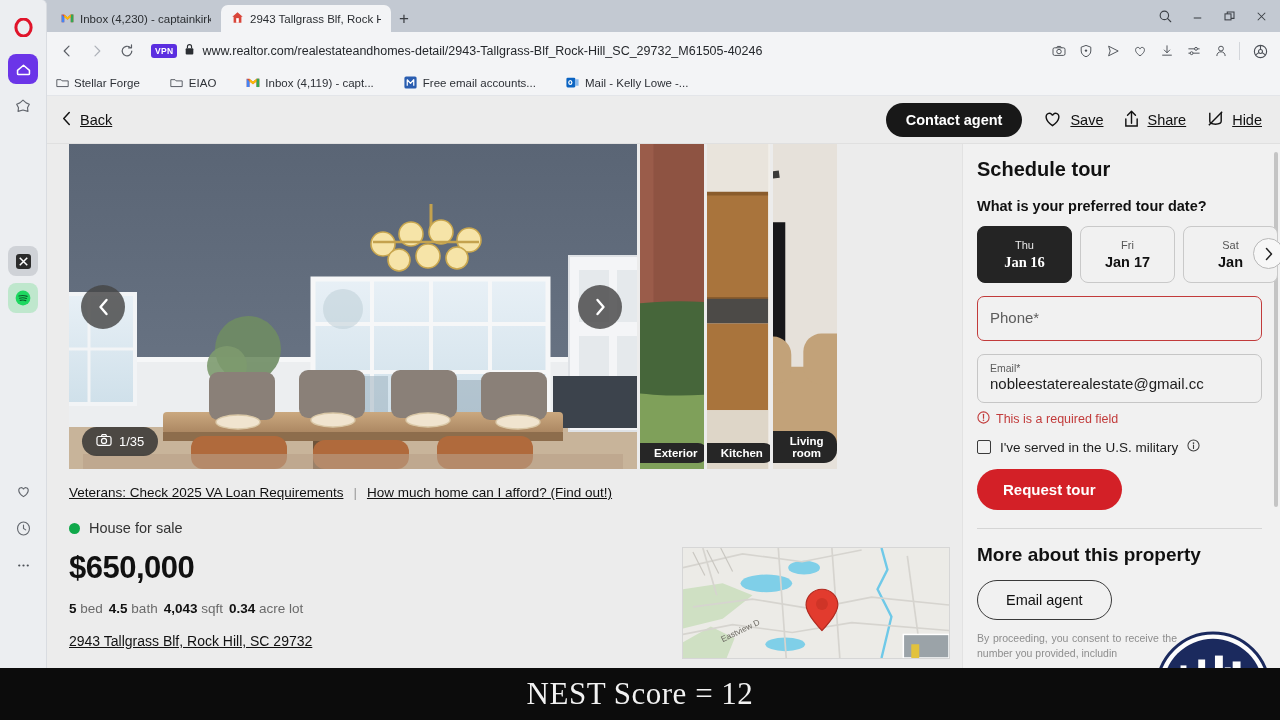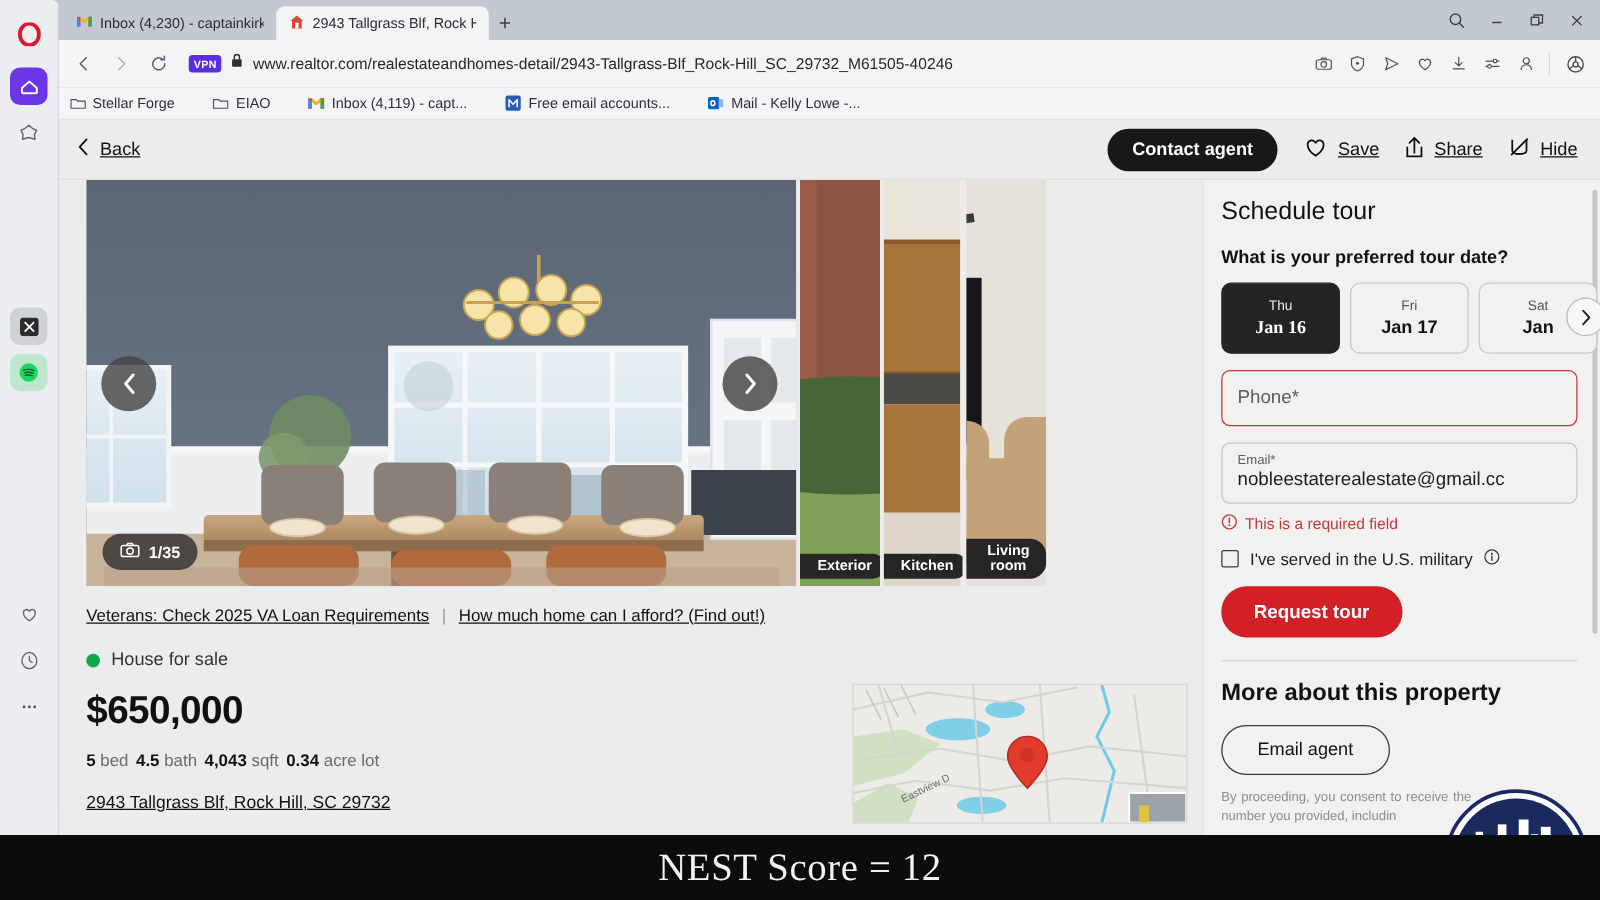--- a/index.html
+++ b/index.html
@@ -66,21 +66,21 @@
   .contact-agent {
     background: #181818; color: #fff; border-radius: 20px; padding: 9px 20px;
     font-size: 14.5px; font-weight: bold; border: none;
   }
   .hdr-act { display: flex; align-items: center; gap: 7px; font-size: 14.5px; color: #111; }
   .hdr-act .lbl { text-decoration: underline; }
 
   .body2 { display: flex; height: 556px; }
   .left { width: 915px; position: relative; }
   .gallery { display: flex; height: 325px; padding: 0 0 0 22px; }
-  .hero { position: relative; width: 568px; height: 325px; overflow: hidden; font-weight: bold; }
+  .hero { position: relative; width: 568px; height: 325px; overflow: hidden; }
   .thumbs { width: 197px; height: 325px; display: flex; flex-direction: row; gap: 3px; margin-left: 3px; text-align: center; }
   .thumb { position: relative; flex: 1; overflow: hidden; }
   .thumb-lbl {
     position: absolute; left: 0; bottom: 6px; background: #262626; color: #fff;
     font-size: 11.5px; font-weight: bold; padding: 4px 11px 4px 14px; border-radius: 0 13px 13px 0;
   }
   .arrow {
     position: absolute; top: 50%; transform: translateY(-50%); width: 44px; height: 44px;
     border-radius: 50%; background: rgba(70,70,70,.82); display: flex; align-items: center; justify-content: center;
     color: #fff;
@@ -100,21 +100,21 @@
   .dot { width: 11px; height: 11px; border-radius: 50%; background: #0fa84a; }
   .price { font-size: 31px; font-weight: bold; color: #111; letter-spacing: -.5px; margin-top: 14px; }
   .facts { margin-top: 15px; font-size: 13.5px; color: #6a6a6a; display: flex; gap: 6px; flex-wrap: wrap; }
   .facts b { color: #111; }
   .addr { margin-top: 17px; font-size: 14px; color: #111; text-decoration: underline; }
 
   .mapbox { position: absolute; right: 12px; top: 403px; width: 268px; height: 112px; border: 1px solid #d6d6d6; background: #eceae6; overflow: hidden; }
 
   
   .right { width: 318px; background: #f1f1f1; border-left: 1px solid #e2e2e2; padding: 14px 18px 0 14px; position: relative; }
-  .stitle { font-size: 20px; font-weight: normal; color: #111; }
+  .stitle { font-size: 20px; font-weight: bold; color: #111; }
   .sq { font-size: 14.5px; font-weight: bold; color: #111; margin-top: 17px; }
   .chips { display: flex; gap: 8px; margin-top: 12px; position: relative; }
   .chip {
     width: 95px; height: 57px; border-radius: 8px; border: 1px solid #c9c9c9; background: #f1f1f1;
     display: flex; flex-direction: column; align-items: center; justify-content: center; gap: 3px; flex: 0 0 auto;
   }
   .chip.sel { background: #242424; border-color: #242424; }
   .chip .dow { font-size: 11px; color: #555; }
   .chip .dnum { font-size: 14.5px; font-weight: bold; color: #111; }
   .chip.sel .dow { color: #e8e8e8; }

